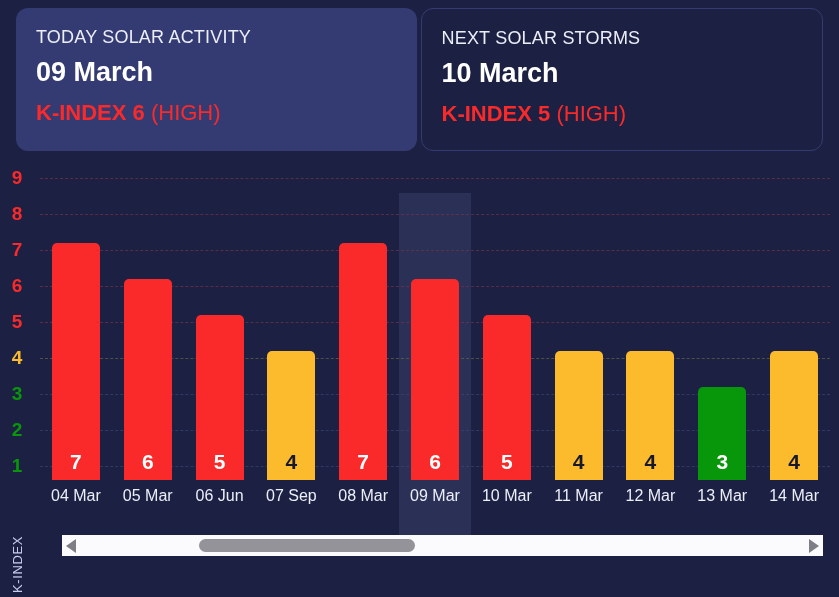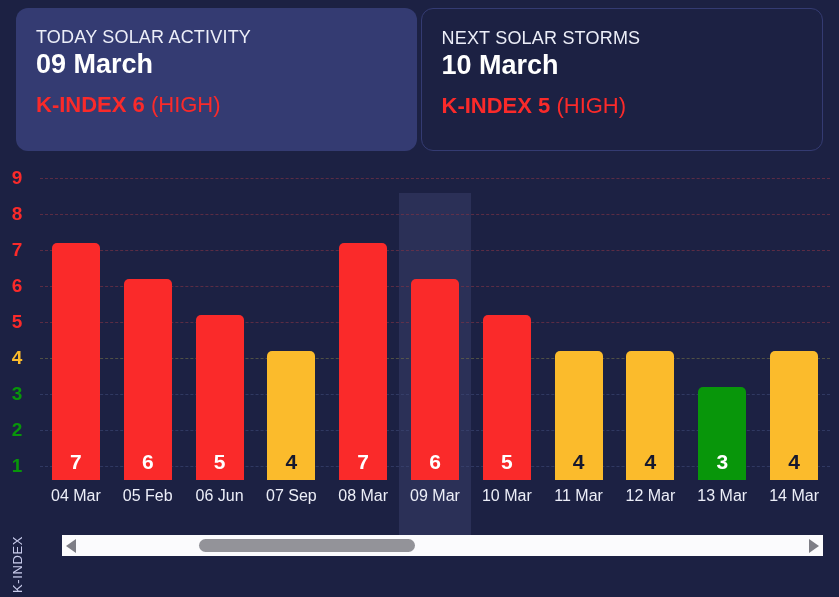--- a/index.html
+++ b/index.html
@@ -43,21 +43,21 @@
     font-size: 18px;
     letter-spacing: .2px;
     line-height: 22px;
     white-space: nowrap;
   }
   .card-date {
     color: #ffffff;
     font-size: 27px;
     font-weight: bold;
     line-height: 33px;
-    margin-top: 0;
+    margin-top: 8px;
     white-space: nowrap;
   }
   .card-kline {
     margin-top: 10px;
     font-size: 22px;
     line-height: 27px;
     white-space: nowrap;
   }
   .card-kindex {
     color: #fa2a2a;
@@ -286,21 +286,21 @@
       </div>
       <div class="bar" style="left: 658.273px; width: 48px; height: 93.4px; background: rgb(8, 150, 10);">
         <div class="bar-value" style="color: rgb(255, 255, 255);">3</div>
       </div>
       <div class="bar" style="left: 730.091px; width: 48px; height: 129.4px; background: rgb(251, 187, 44);">
         <div class="bar-value" style="color: rgb(22, 24, 46);">4</div>
       </div>
     </div>
   <div id="xlabels">
       <div class="xlabel" style="left: 0px; width: 71.8182px;">04 Mar</div>
-      <div class="xlabel" style="left: 71.8182px; width: 71.8182px;">05 Feb</div>
+      <div class="xlabel" style="left: 71.8182px; width: 71.8182px;">05 Mar</div>
       <div class="xlabel" style="left: 143.636px; width: 71.8182px;">06 Jun</div>
       <div class="xlabel" style="left: 215.455px; width: 71.8182px;">07 Sep</div>
       <div class="xlabel" style="left: 287.273px; width: 71.8182px;">08 Mar</div>
       <div class="xlabel" style="left: 359.091px; width: 71.8182px;">09 Mar</div>
       <div class="xlabel" style="left: 430.909px; width: 71.8182px;">10 Mar</div>
       <div class="xlabel" style="left: 502.727px; width: 71.8182px;">11 Mar</div>
       <div class="xlabel" style="left: 574.545px; width: 71.8182px;">12 Mar</div>
       <div class="xlabel" style="left: 646.364px; width: 71.8182px;">13 Mar</div>
       <div class="xlabel" style="left: 718.182px; width: 71.8182px;">14 Mar</div>
     </div>

